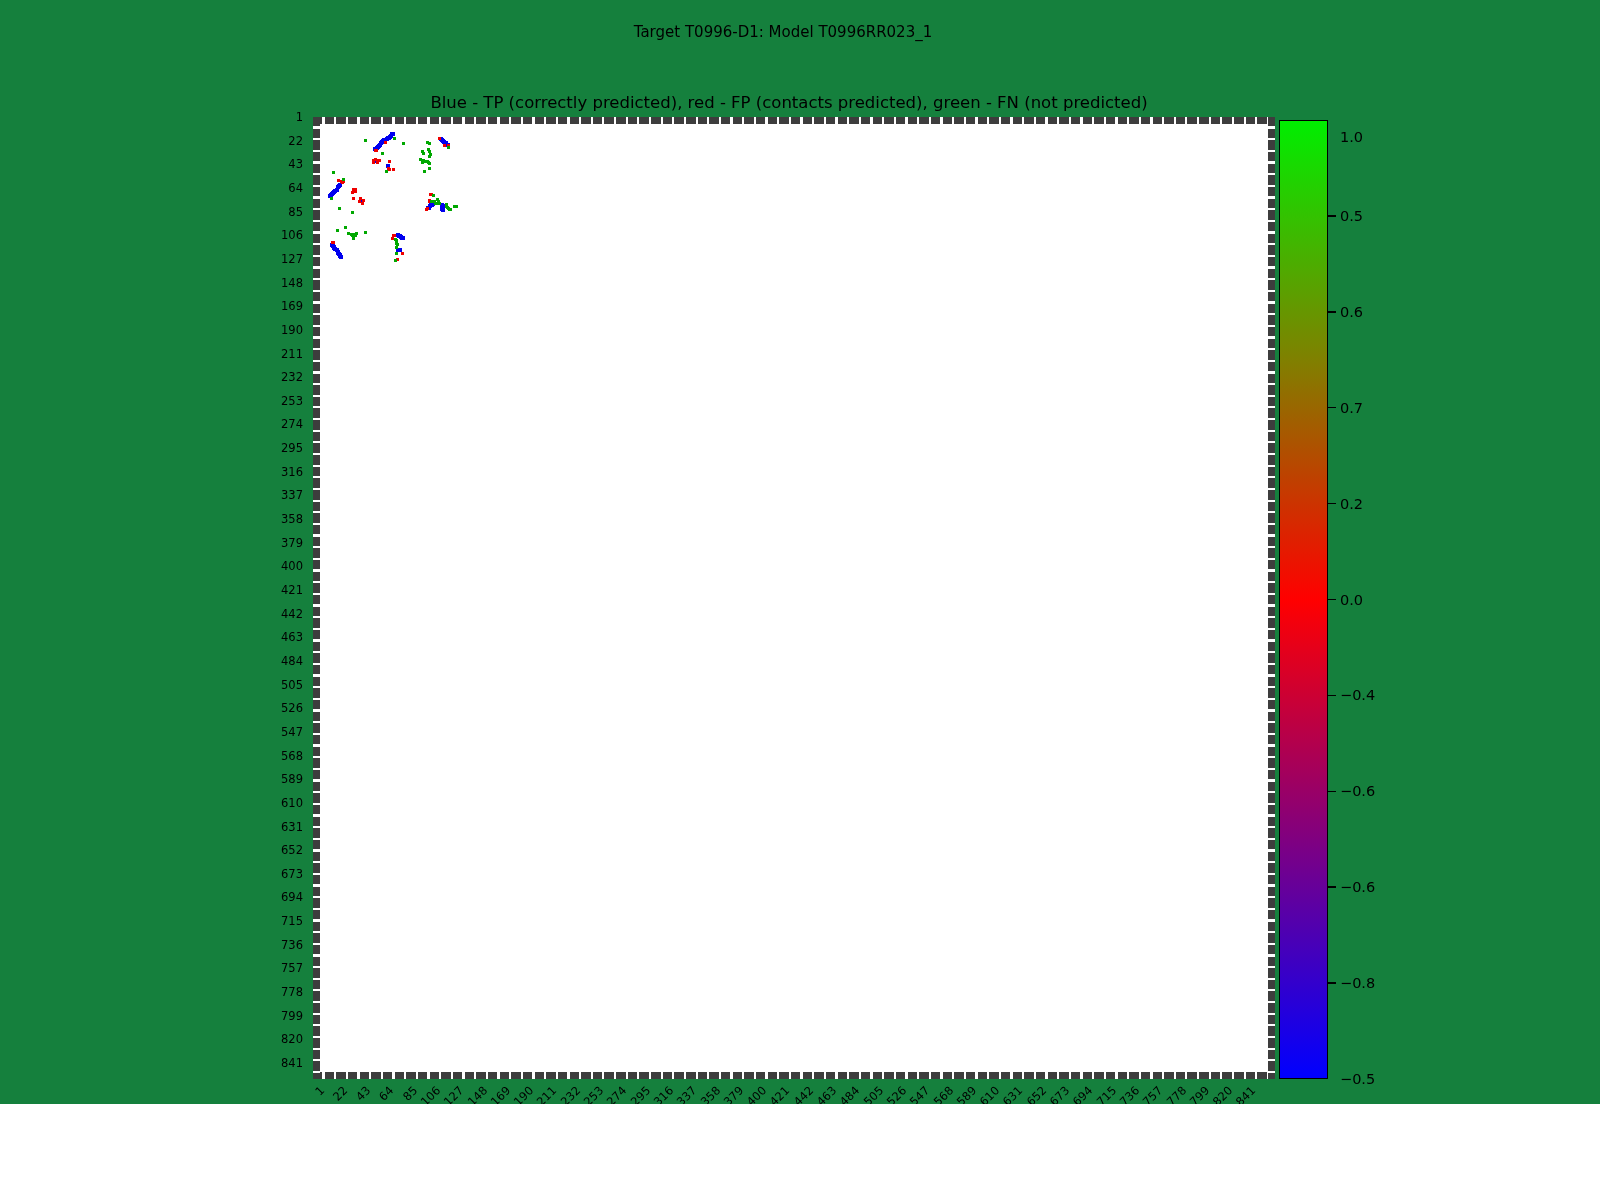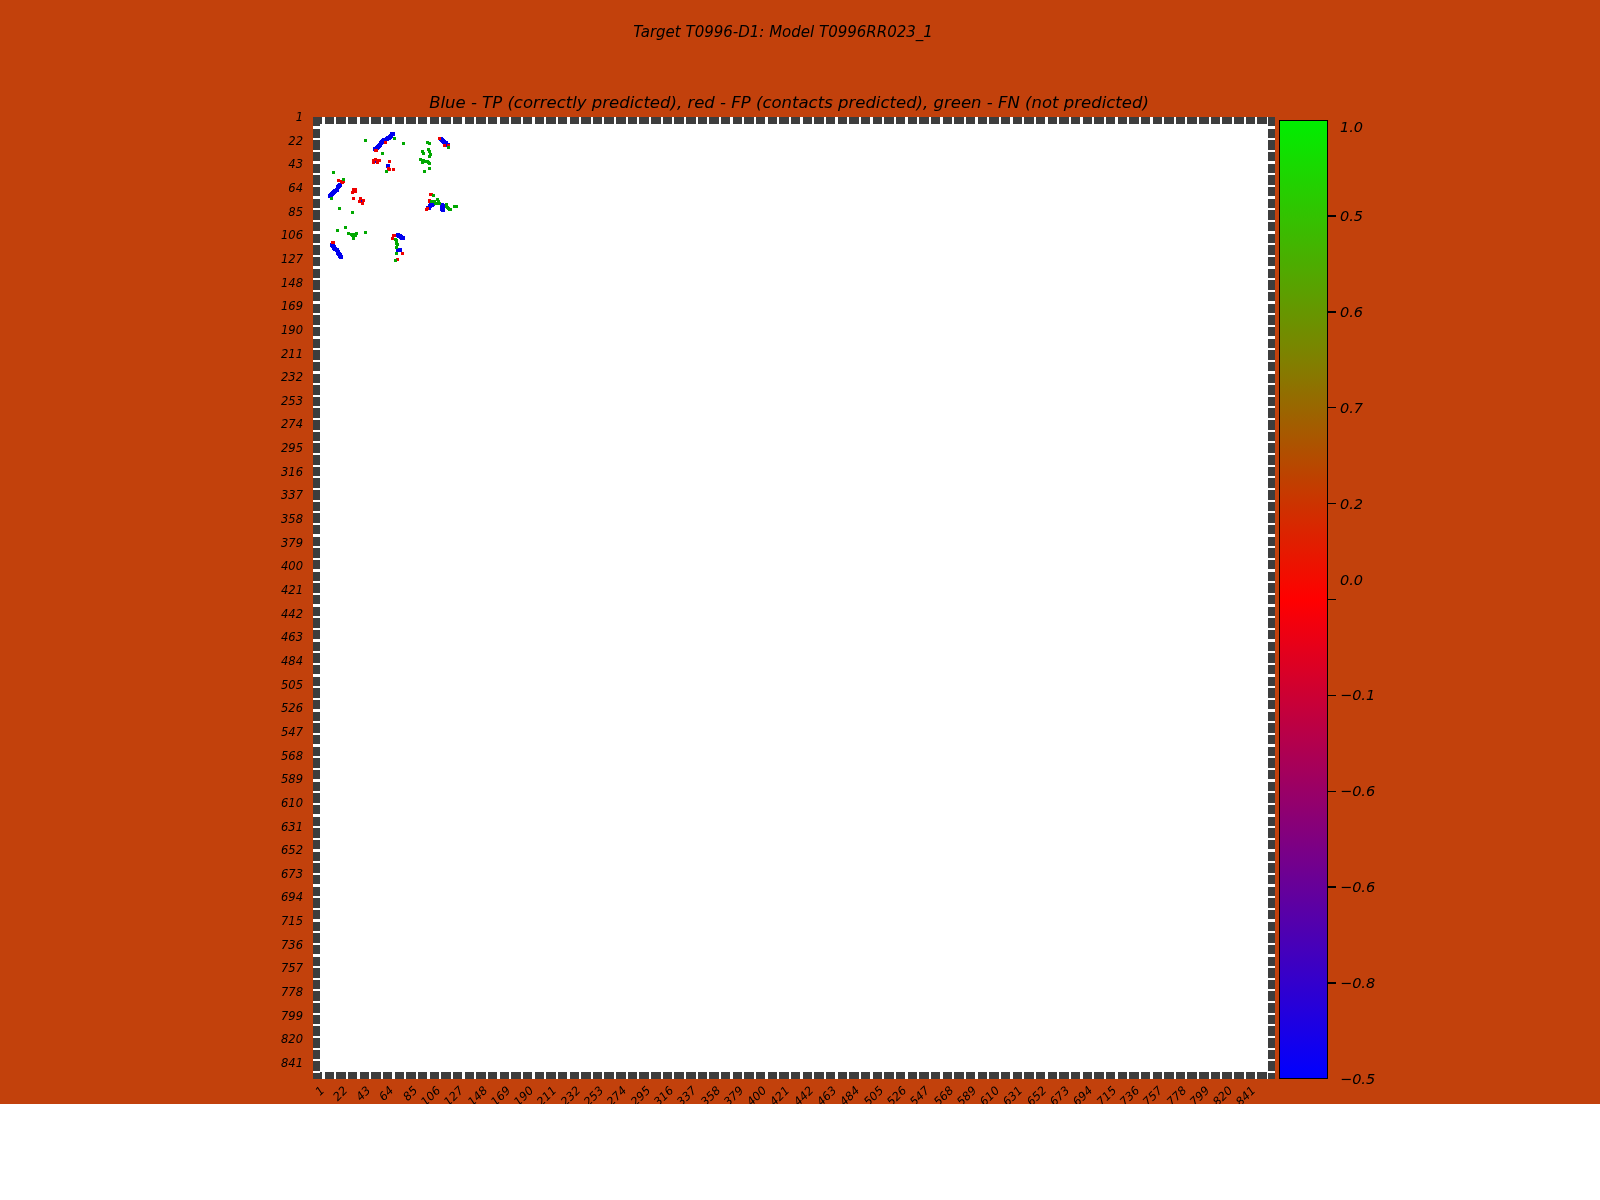--- a/index.html
+++ b/index.html
@@ -1,18 +1,18 @@
 <!DOCTYPE html>
 <html><head>
 <meta charset="utf-8">
 <style>
   html,body{margin:0;padding:0;background:#ffffff;}
   .stage{
-    position:relative;width:1600px;height:1104px;background:#c2410c;overflow:hidden;
-    font-family:"DejaVu Sans","Liberation Sans",sans-serif;color:#000;font-style:italic;
+    position:relative;width:1600px;height:1104px;background:#15803d;overflow:hidden;
+    font-family:"DejaVu Sans","Liberation Sans",sans-serif;color:#000;
   }
   .hdr{position:absolute;left:0;top:22px;width:1566px;text-align:center;
        font-size:15px;line-height:20px;}
   .plot-title{position:absolute;left:283px;top:93px;width:1012px;text-align:center;
        font-size:16.5px;}
   .ov{text-decoration:overline;}
 
   .plot-area{position:absolute;left:313px;top:117px;width:962px;height:962px;background:#fff;}
   .frame{position:absolute;background:#3d3d3d;}
   .frame.h{height:7px;width:962px;left:0;
@@ -316,32 +316,32 @@
       <div class="pt pt-fn" style="background: rgb(0, 168, 0); left: 447.14px; top: 207.222px;"></div>
       <div class="pt pt-fn" style="background: rgb(0, 168, 0); left: 448.25px; top: 208.348px;"></div>
       <div class="pt pt-fn" style="background: rgb(0, 168, 0); left: 449.359px; top: 208.348px;"></div>
       <div class="pt pt-fn" style="background: rgb(0, 168, 0); left: 452.688px; top: 204.97px;"></div>
       <div class="pt pt-fn" style="background: rgb(0, 168, 0); left: 453.797px; top: 204.97px;"></div>
       <div class="pt pt-fn" style="background: rgb(0, 168, 0); left: 454.906px; top: 204.97px;"></div>
     </div>
 
   <div class="colorbar" id="colorbar" style="background: linear-gradient(rgb(0, 238, 0) 0%, rgb(128, 128, 0) 25%, rgb(255, 0, 0) 50%, rgb(128, 0, 128) 75%, rgb(0, 0, 255) 100%);"></div>
   <div id="cblabels">
-      <div class="cb-label" style="top: 127px;">1.0</div>
+      <div class="cb-label" style="top: 137px;">1.0</div>
       <div class="cb-label" style="top: 215.9px;">0.5</div>
       <div class="cb-tick" style="top: 215.1px;"></div>
       <div class="cb-label" style="top: 311.8px;">0.6</div>
       <div class="cb-tick" style="top: 311px;"></div>
       <div class="cb-label" style="top: 407.7px;">0.7</div>
       <div class="cb-tick" style="top: 406.9px;"></div>
       <div class="cb-label" style="top: 503.6px;">0.2</div>
       <div class="cb-tick" style="top: 502.8px;"></div>
-      <div class="cb-label" style="top: 580px;">0.0</div>
+      <div class="cb-label" style="top: 600px;">0.0</div>
       <div class="cb-tick" style="top: 598.7px;"></div>
-      <div class="cb-label" style="top: 695.4px;">−0.1</div>
+      <div class="cb-label" style="top: 695.4px;">−0.4</div>
       <div class="cb-tick" style="top: 694.6px;"></div>
       <div class="cb-label" style="top: 791.3px;">−0.6</div>
       <div class="cb-tick" style="top: 790.5px;"></div>
       <div class="cb-label" style="top: 887.2px;">−0.6</div>
       <div class="cb-tick" style="top: 886.4px;"></div>
       <div class="cb-label" style="top: 983.1px;">−0.8</div>
       <div class="cb-tick" style="top: 982.3px;"></div>
       <div class="cb-label" style="top: 1079px;">−0.5</div>
     </div>
 

